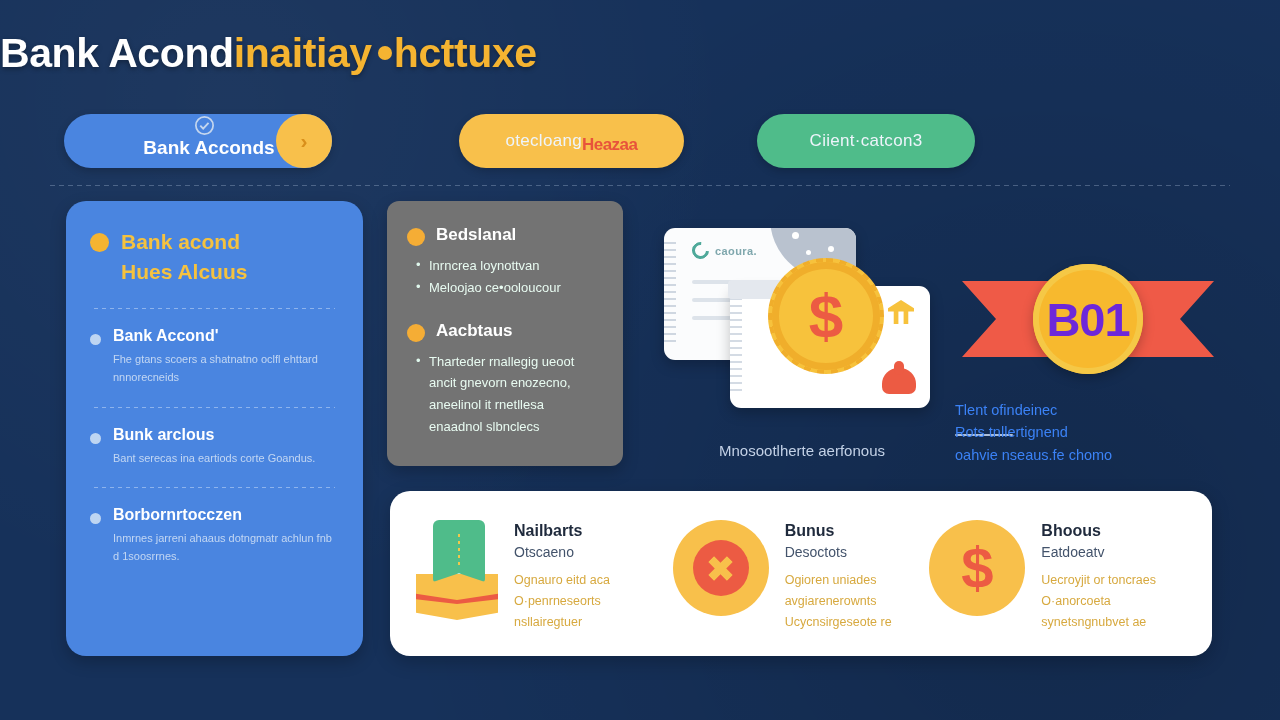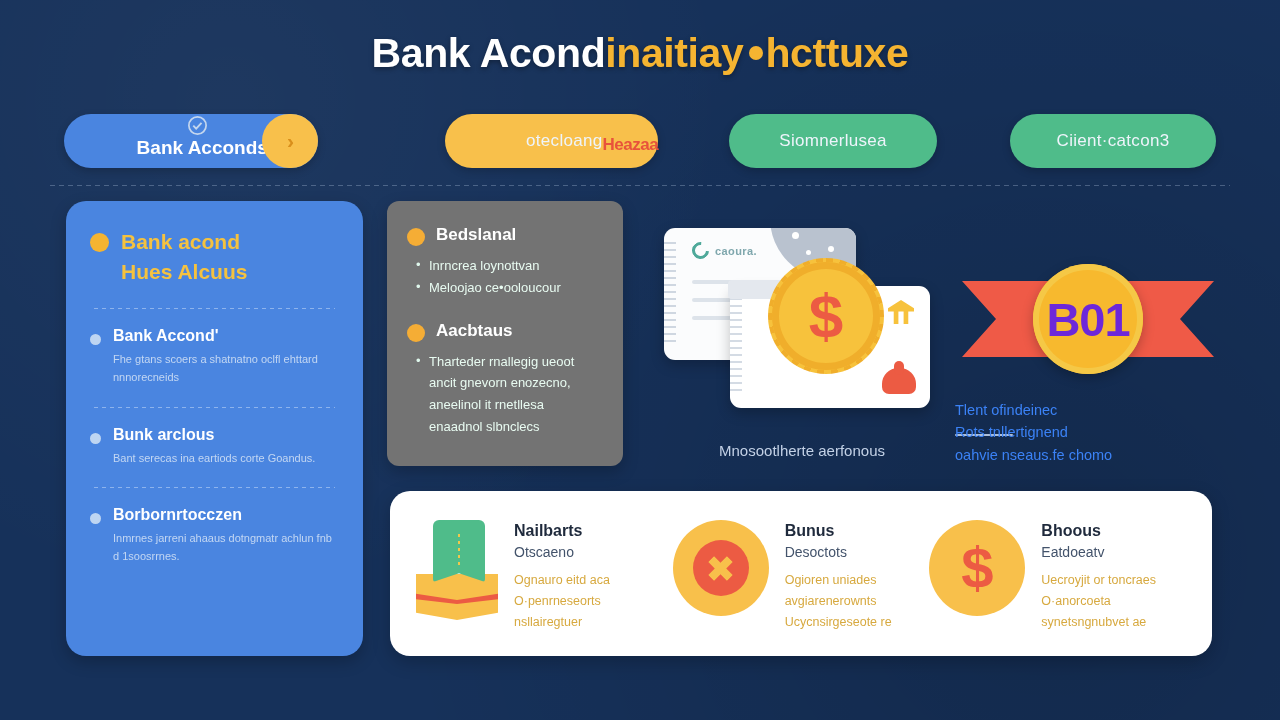--- a/index.html
+++ b/index.html
@@ -12,21 +12,20 @@
     background: #16315a;
     background-image:
       radial-gradient(circle at 18% 14%, rgba(255,255,255,0.035) 0%, rgba(255,255,255,0) 42%),
       radial-gradient(circle at 82% 78%, rgba(0,0,0,0.16) 0%, rgba(0,0,0,0) 55%);
     position: relative;
   }
 
   
   .title-wrap {
     position: absolute; top: 30px; left: 0; width: 1280px;
-    text-align: center;
   }
   .title {
     font-size: 41px; font-weight: bold; letter-spacing: -0.4px;
     white-space: nowrap;
     text-shadow: 0 2px 5px rgba(0,0,0,0.35);
   }
   .t-white { color: #ffffff; }
   .t-amber { color: #f5b431; }
   .t-dot {
     display: inline-block; width: 14px; height: 14px; border-radius: 50%;
@@ -40,21 +39,21 @@
   }
   .pill {
     height: 54px; border-radius: 27px;
     display: flex; align-items: center;
     position: relative;
     box-shadow: 0 3px 9px rgba(0,0,0,0.2);
   }
   .pill-1 { width: 268px; background: #4a85e0; padding-left: 22px; flex-direction: column; }
   .pill-2 {
     width: 225px; background: #f8c04b; margin-left: 127px;
-    justify-content: flex-end; 
+    justify-content: center; 
   }
   .pill-3 {
     width: 220px; background: #4fbc8a; margin-left: 71px;
     justify-content: center;
   }
   .pill-4 {
     width: 218px; background: #4fbc8a; margin-left: 73px;
     justify-content: center;
   }
   .pill-label { font-size: 19px; font-weight: bold; color: #ffffff; }
@@ -316,23 +315,20 @@
     </span>
     <span class="pill-label">Bank Acconds</span>
     <span class="pill-arrow">›</span>
   </div>
 
   <div class="pill pill-2">
     <span class="pill-label-soft">otecloang</span>
     <span class="pill-label-red">Heazaa</span>
   </div>
 
-  <div class="pill pill-3">
-    <span class="pill-label-soft">Siomnerlusea</span>
-  </div>
 
   <div class="pill pill-4">
     <span class="pill-label-soft">Ciient·catcon3</span>
   </div>
 </div>
 
 <div class="hr-dashed"></div>
 
 <div class="card-blue">
   <div class="blue-head">

